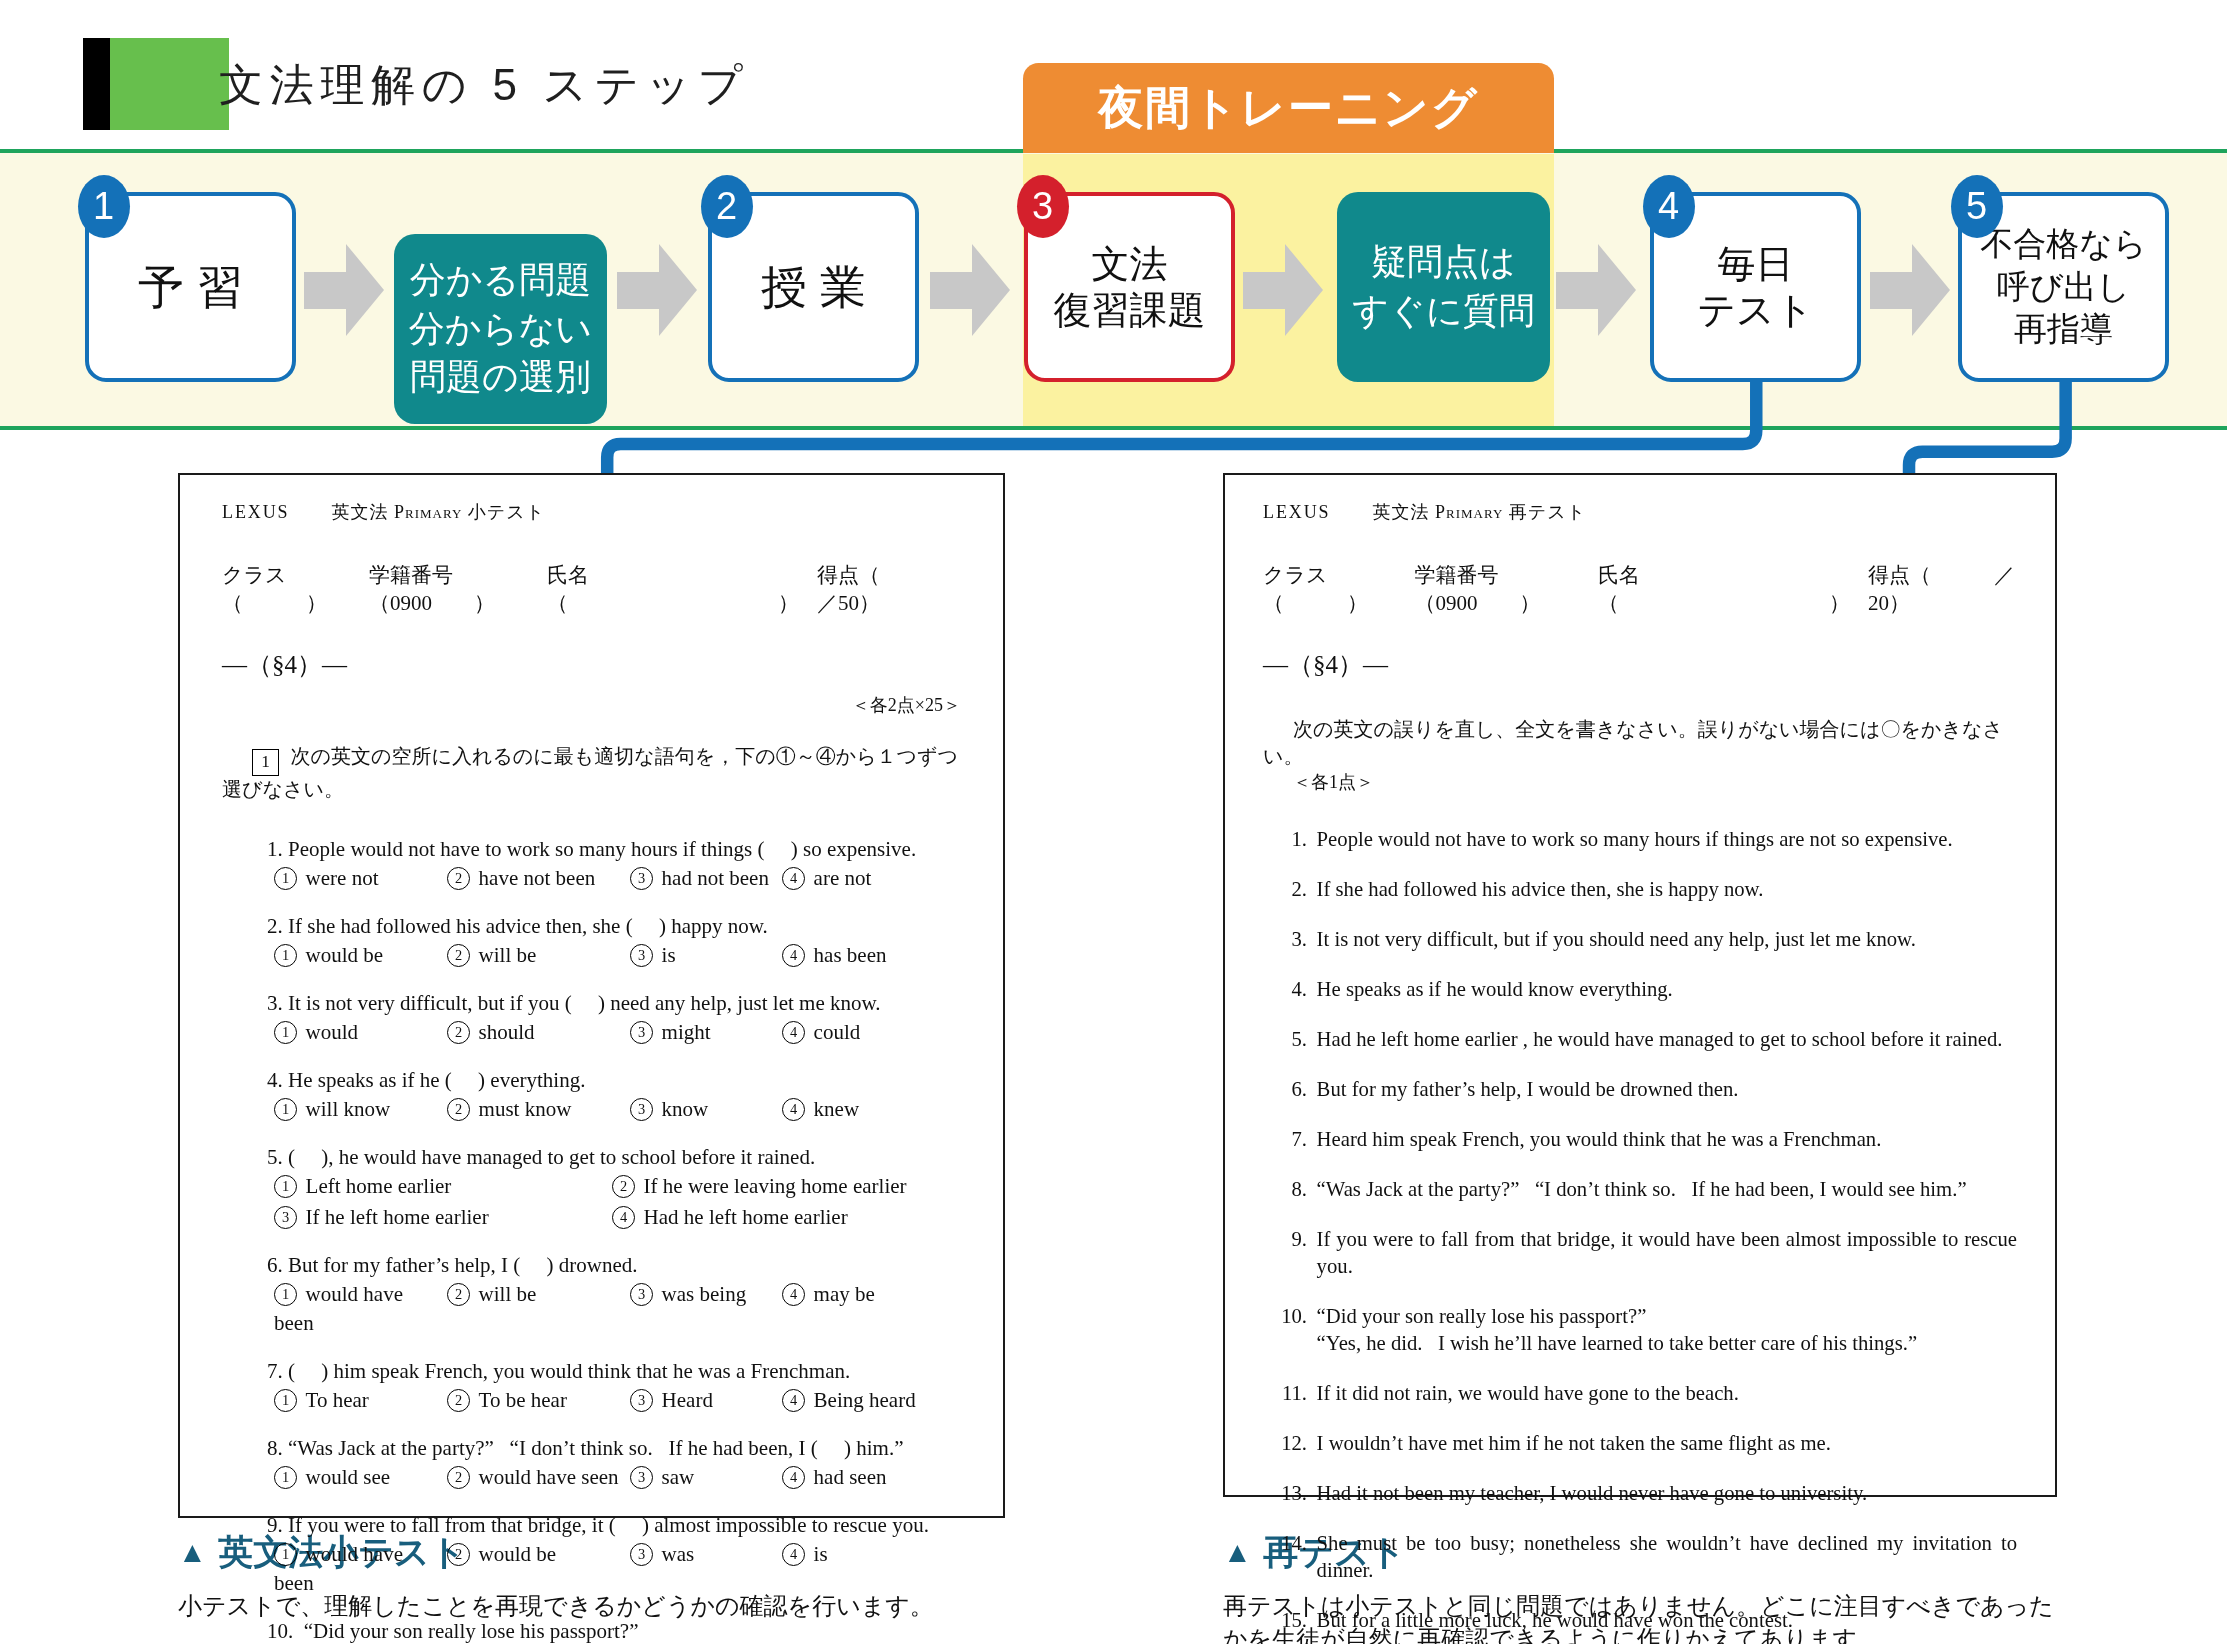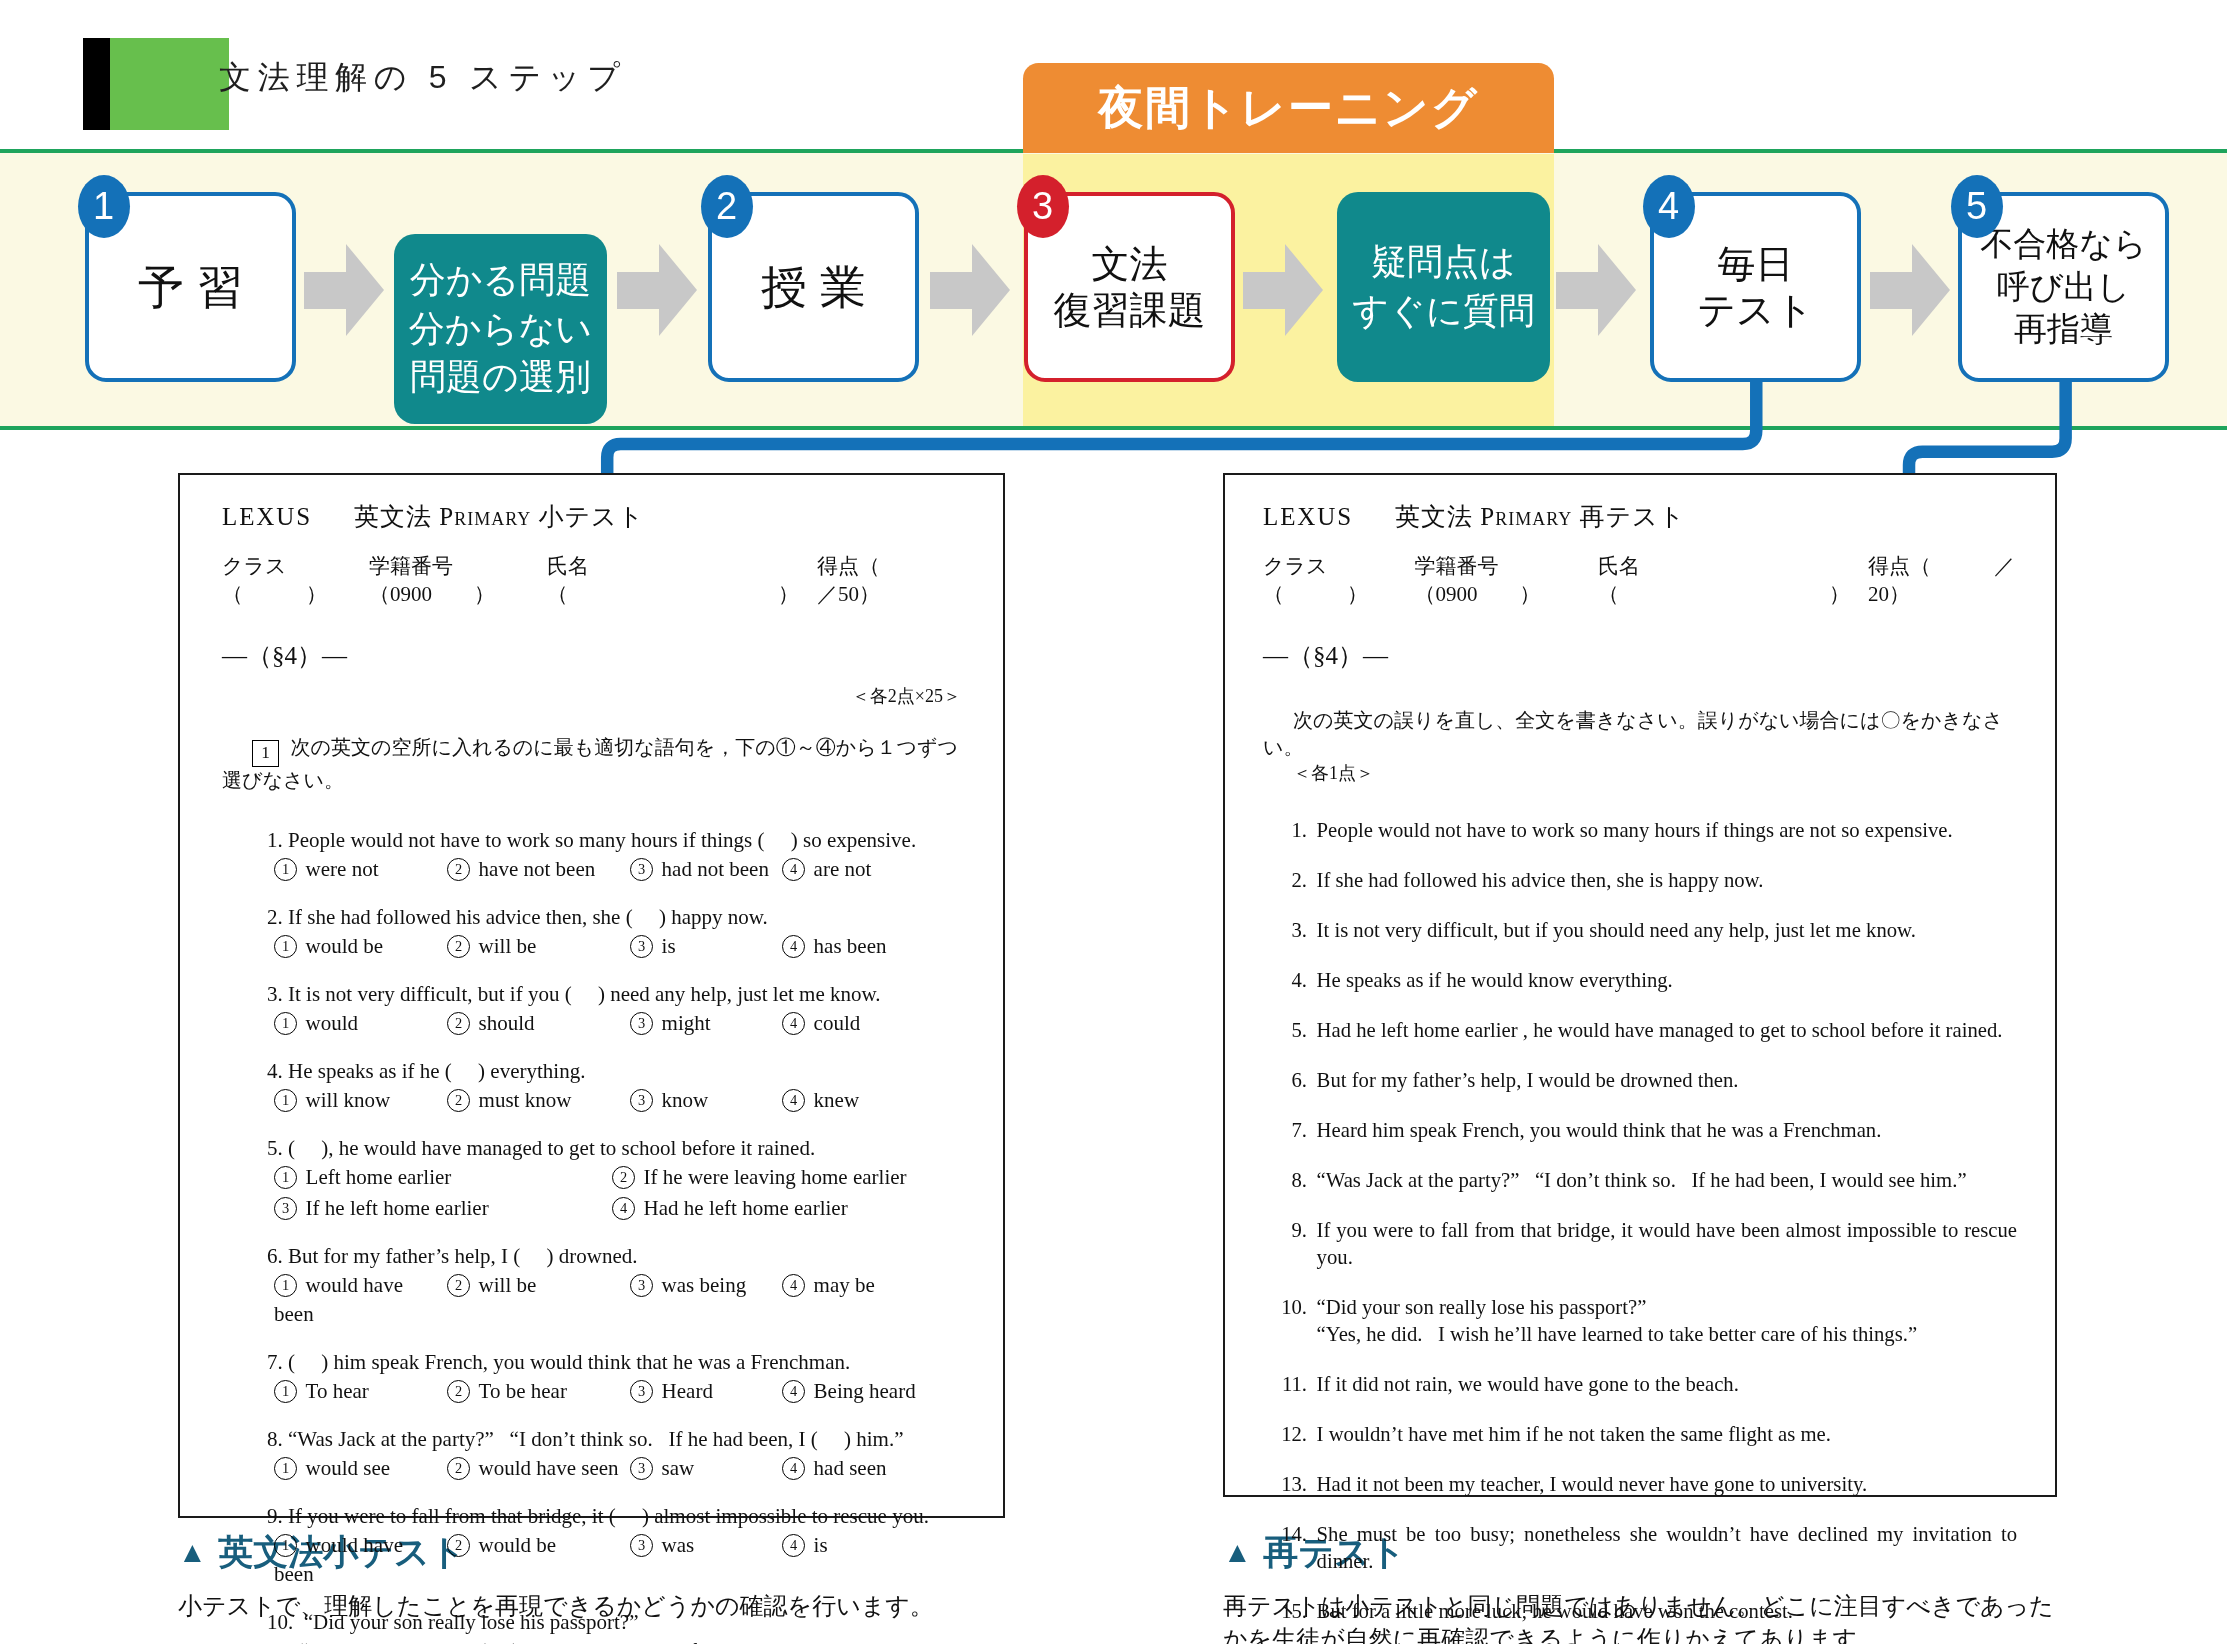--- a/index.html
+++ b/index.html
@@ -3,21 +3,21 @@
 <meta charset="utf-8">
 <style>
   html,body{margin:0;padding:0;background:#fff;}
   .page{position:relative;width:2228px;height:1645px;background:#fff;overflow:hidden;
         font-family:"Liberation Sans","DejaVu Sans",sans-serif;color:#1f1f1f;}
 
   
   .logo{position:absolute;left:83px;top:38px;width:146px;height:92px;}
   .logo .bar{position:absolute;left:0;top:0;width:27px;height:92px;background:#000;}
   .logo .sq{position:absolute;left:27px;top:0;width:119px;height:92px;background:var(--logo-green,#67BF4D);}
-  .main-title{position:absolute;left:219px;top:56px;font-size:32px;letter-spacing:6.7px;color:#1f1f1f;text-align:right;}
+  .main-title{position:absolute;left:219px;top:56px;font-size:44px;letter-spacing:6.7px;color:#1f1f1f;text-align:right;}
 
   .night-banner{position:absolute;left:1023px;top:63px;width:531px;height:90px;
       background:var(--orange,#EE8C33);border-radius:15.4px 15.4px 0 0;z-index:4;
       display:flex;align-items:center;justify-content:center;}
   .night-banner span{color:#fff;font-size:45px;font-weight:bold;letter-spacing:1.9px;}
 
   
   .band{position:absolute;left:0;top:149px;width:2228px;height:281px;box-sizing:border-box;
       background:var(--band-bg,#FBF9E3);border-top:4.8px solid var(--green-line,#1EA45C);
       border-bottom:4.8px solid var(--green-line,#1EA45C);z-index:1;}
@@ -54,21 +54,21 @@
 
   .connectors{position:absolute;left:0;top:0;z-index:5;pointer-events:none;}
   .connector{fill:none;stroke:var(--blue,#1471B8);stroke-width:13px;}
 
   
   .paper{position:absolute;top:473px;background:#fff;border:2.9px solid #1a1a1a;z-index:6;
       box-sizing:border-box;font-family:"Liberation Serif","DejaVu Serif",serif;color:#111;}
   .paper-left{left:178px;width:827px;height:1045px;padding:25px 42px 9.6px 42px;}
   .paper-right{left:1223px;width:834px;height:1024px;padding:25px 38px 9.6px 38px;}
 
-  .p-head{font-size:25px;margin-bottom:19px;}
+  .p-head{font-size:18px;margin-bottom:37px;}
   .p-head .brand{letter-spacing:1.9px;margin-right:42px;}
   .p-head .p-title{font-variant:small-caps;letter-spacing:1px;}
   .p-info{display:flex;gap:18px;font-size:21px;margin-bottom:31px;white-space:pre-wrap;}
   .p-section{font-size:25px;margin:0 0 11.5px 0;}
   .p-points{font-size:18px;text-align:right;margin-bottom:3.8px;}
   .p-instr{font-size:20px;margin-bottom:9.6px;white-space:pre-wrap;}
   .qbox{display:inline-flex;align-items:center;justify-content:center;width:25px;height:25px;
       border:1.4px solid #000;font-size:17.3px;margin-right:11.5px;vertical-align:-3.8px;}
 
   .q{margin-bottom:19px;}

